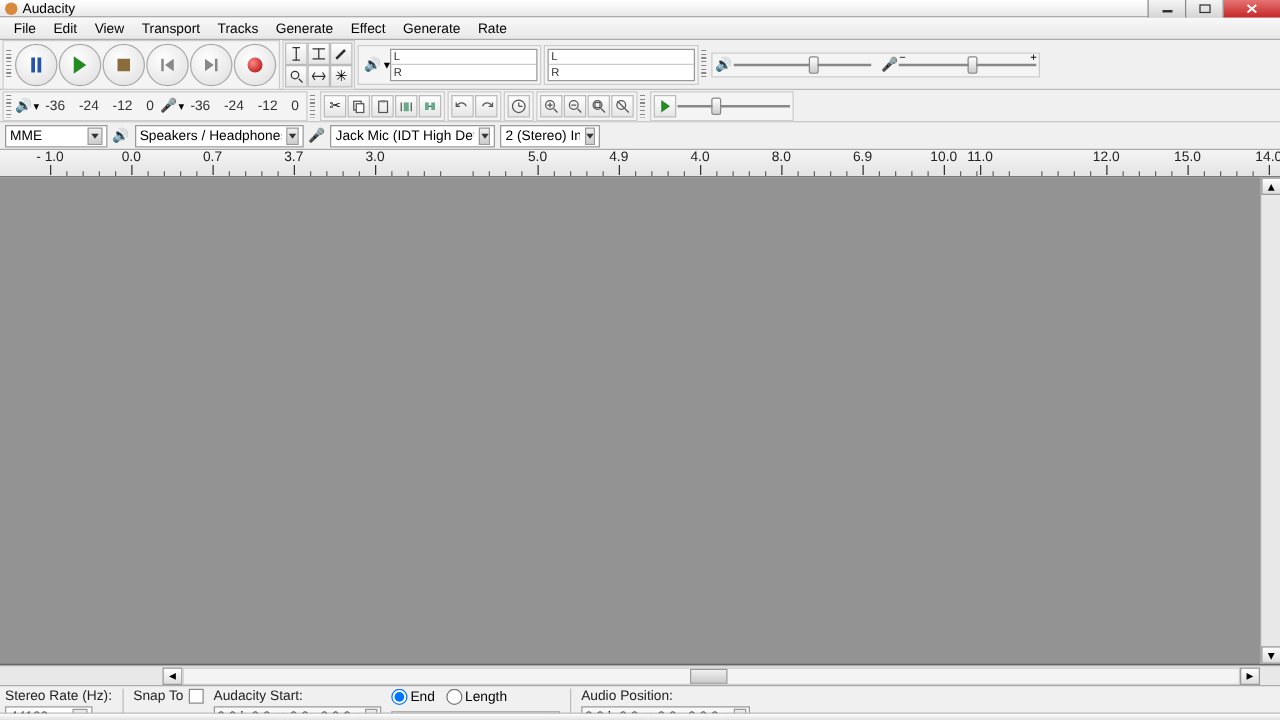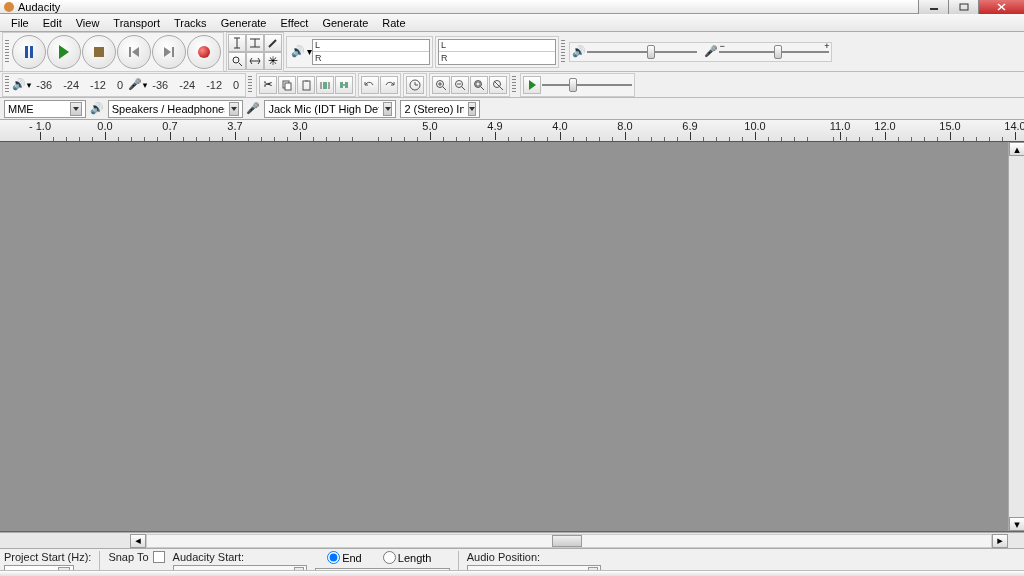--- a/index.html
+++ b/index.html
@@ -62,21 +62,21 @@
 .scroll-thumb { position: absolute; height: 12px; top: 0; background: linear-gradient(#f0f0f0,#ccc); border: 1px solid #999; }
 
 .vscroll { position: absolute; right: 0; width: 16px; background: #e8e8e8; border-left: 1px solid #aaa; }
 
 .status { height: 42px; background: #f0f0f0; border-top: 1px solid #aaa; display: flex; align-items: flex-start; padding: 2px 4px; gap: 8px; }
 .status-group { display: flex; flex-direction: column; gap: 2px; }
 .status-label { font-size: 11px; color: #222; }
 .time-field { height: 18px; background: #f8f8f8; border: 1px solid #999; display: flex; align-items: center; padding: 0 2px; font-size: 11px; gap: 1px; }
 .time-field .dd { width: 10px; height: 14px; background: linear-gradient(#eee,#ccc); border: 1px solid #999; display: flex; align-items: center; justify-content: center; margin-left: 2px; }
 .time-field .dd::after { content: ""; border-left: 3px solid transparent; border-right: 3px solid transparent; border-top: 3px solid #333; }
-.radio { display: inline-flex; align-items: flex-end; gap: 2px; margin-right: 6px; margin-left: 12px; }
+.radio { display: inline-flex; align-items: flex-end; gap: 2px; margin-right: 6px; }
 .radio input { margin: 0; }
 .checkbox { width: 12px; height: 12px; border: 1px solid #888; background: #fff; display: inline-block; }
 
 .footer-bar { position: absolute; bottom: 0; left: 0; right: 0; height: 6px; background: linear-gradient(#fff,#e0e0e0); border-top: 1px solid #bbb; }
 
 svg { display: block; }
 </style>
 </head>
 <body>
 
@@ -465,21 +465,21 @@
     <div class="ruler-minor" style="left: 729px;"></div>
     <div class="ruler-minor" style="left: 742px;"></div>
     <div class="ruler-tick" style="left: 743px; width: 24px;">
       <span class="lbl">10.0</span>
       <div class="major"></div>
     </div>
     <div class="ruler-minor" style="left: 768px;"></div>
     <div class="ruler-minor" style="left: 781px;"></div>
     <div class="ruler-minor" style="left: 794px;"></div>
     <div class="ruler-minor" style="left: 807px;"></div>
-    <div class="ruler-tick" style="left: 828px; width: 24px;">
+    <div class="ruler-tick" style="left: 772px; width: 24px;">
       <span class="lbl">11.0</span>
       <div class="major"></div>
     </div>
     <div class="ruler-minor" style="left: 833px;"></div>
     <div class="ruler-minor" style="left: 846px;"></div>
     <div class="ruler-minor" style="left: 859px;"></div>
     <div class="ruler-minor" style="left: 872px;"></div>
     <div class="ruler-tick" style="left: 873px; width: 24px;">
       <span class="lbl">12.0</span>
       <div class="major"></div>
@@ -514,21 +514,21 @@
   <div class="scroll-btn">◂</div>
   <div class="scroll-track">
     <div class="scroll-thumb" style="left:48%;width:30px;"></div>
   </div>
   <div class="scroll-btn">▸</div>
   <div style="width:16px;"></div>
 </div>
 
 <div class="status">
   <div class="status-group">
-    <span class="status-label">Project Start (Hz):</span>
+    <span class="status-label">Stereo Rate (Hz):</span>
     <div class="combo" style="width:70px;">
       <span>44100</span>
         <div class="combo-arrow"></div>
     </div>
   </div>
   <div style="border-left:1px solid #bbb;height:34px;"></div>
   <div class="status-group" style="flex-direction:row;align-items:flex-end;gap:4px;">
     <span class="status-label">Snap To</span>
     <span class="checkbox"></span>
   </div>

